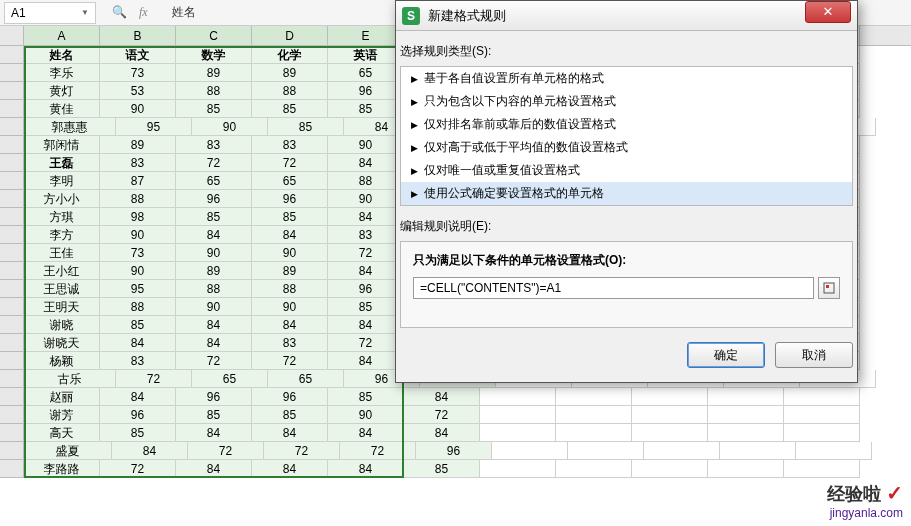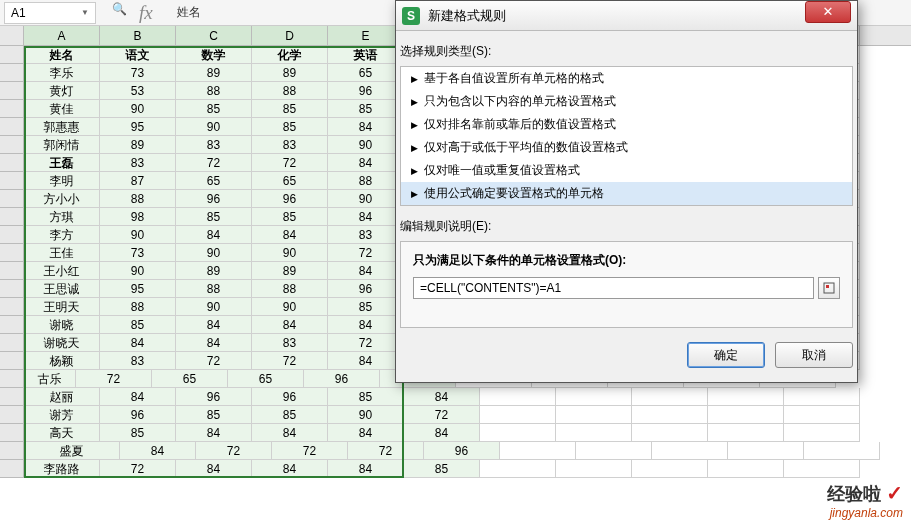--- a/index.html
+++ b/index.html
@@ -2,21 +2,21 @@
 <html><head>
 <meta charset="utf-8">
 <style>
   * { box-sizing: border-box; margin: 0; padding: 0; }
   body { font-family: "Microsoft YaHei", Arial, sans-serif; font-size: 12px; background: #fff; width: 911px; height: 526px; position: relative; overflow: hidden; }
   
   .formula-bar { height: 26px; display: flex; align-items: center; border-bottom: 1px solid #ccc; background: #f5f5f5; }
   .cell-ref { width: 92px; height: 22px; background: #fff; border: 1px solid #ccc; padding: 2px 6px; margin-left: 4px; display: flex; align-items: center; justify-content: space-between; }
   .dropdown-arrow { font-size: 8px; color: #666; }
   .fb-icons { display: flex; gap: 12px; padding: 0 16px; color: #888; }
-  .fx { font-style: italic; font-family: serif; font-size: 19px; }
+  .fx { font-style: italic; font-family: serif; font-size: 12px; }
   .formula-input { flex: 1; padding: 0 8px; color: #333; }
   
   .col-headers { height: 20px; display: flex; background: #e8e8e8; border-bottom: 1px solid #bbb; }
   .corner { width: 24px; border-right: 1px solid #bbb; background: #e8e8e8; }
   .col-h { text-align: center; line-height: 20px; border-right: 1px solid #bbb; background: #d4e8d4; font-weight: normal; }
   .col-h.normal { background: #e8e8e8; }
   
   .grid-area { position: relative; }
   .row { display: flex; height: 18px; }
   .row-h { width: 24px; text-align: center; line-height: 18px; border-right: 1px solid #bbb; border-bottom: 1px solid #bbb; background: #e8e8e8; font-size: 11px; }
@@ -46,21 +46,21 @@
   .preview-label { font-weight: bold; font-size: 12px; }
   .preview-box { width: 200px; height: 28px; border: 1px solid #999; background: #fff; text-align: center; line-height: 28px; font-size: 12px; }
   .format-btn { height: 26px; padding: 0 10px; border: 1px solid #888; background: linear-gradient(#fdfdfd,#e4e4e4); border-radius: 3px; font-size: 12px; }
   .dlg-buttons { display: flex; justify-content: flex-end; gap: 10px; }
   .dlg-buttons button { width: 78px; height: 26px; border: 1px solid #888; background: linear-gradient(#fdfdfd,#e4e4e4); border-radius: 3px; font-size: 12px; }
   .dlg-buttons button.primary { border: 1px solid #3a78c0; box-shadow: 0 0 0 1px #6aa0e0 inset; }
   
   .watermark { position: absolute; right: 8px; bottom: 6px; text-align: right; }
   .wm-line1 { font-size: 18px; font-weight: bold; color: #333; }
   .wm-check { color: #d02020; font-size: 20px; }
-  .wm-line2 { font-size: 12px; font-style: italic; color: #c2410c; }
+  .wm-line2 { font-size: 12px; color: #4c1d95; }
 </style>
 </head>
 <body>
 
 <div class="formula-bar">
   <div class="cell-ref">
     <span>A1</span>
     <span class="dropdown-arrow">▼</span>
   </div>
   <div class="fb-icons">
@@ -140,21 +140,21 @@
         <div class="cell" style="width: 76px;">85</div>
         <div class="cell blank" style="width: 76px;"></div>
         <div class="cell blank" style="width: 76px;"></div>
         <div class="cell blank" style="width: 76px;"></div>
         <div class="cell blank" style="width: 76px;"></div>
         <div class="cell blank" style="width: 76px;"></div>
         <div class="cell blank" style="width: 76px;"></div>
       </div>
       <div class="row">
         <div class="row-h"></div>
-        <div class="cell" style="width: 76px;">郭惠惠</div>
+        <div class="cell" style="width: 92px;">郭惠惠</div>
         <div class="cell" style="width: 76px;">95</div>
         <div class="cell" style="width: 76px;">90</div>
         <div class="cell" style="width: 76px;">85</div>
         <div class="cell" style="width: 76px;">84</div>
         <div class="cell blank" style="width: 76px;"></div>
         <div class="cell blank" style="width: 76px;"></div>
         <div class="cell blank" style="width: 76px;"></div>
         <div class="cell blank" style="width: 76px;"></div>
         <div class="cell blank" style="width: 76px;"></div>
         <div class="cell blank" style="width: 76px;"></div>
@@ -336,21 +336,21 @@
         <div class="cell" style="width: 76px;">84</div>
         <div class="cell" style="width: 76px;">96</div>
         <div class="cell blank" style="width: 76px;"></div>
         <div class="cell blank" style="width: 76px;"></div>
         <div class="cell blank" style="width: 76px;"></div>
         <div class="cell blank" style="width: 76px;"></div>
         <div class="cell blank" style="width: 76px;"></div>
       </div>
       <div class="row">
         <div class="row-h"></div>
-        <div class="cell" style="width: 52px;">古乐</div>
+        <div class="cell" style="width: 92px;">古乐</div>
         <div class="cell" style="width: 76px;">72</div>
         <div class="cell" style="width: 76px;">65</div>
         <div class="cell" style="width: 76px;">65</div>
         <div class="cell" style="width: 76px;">96</div>
         <div class="cell" style="width: 76px;">85</div>
         <div class="cell blank" style="width: 76px;"></div>
         <div class="cell blank" style="width: 76px;"></div>
         <div class="cell blank" style="width: 76px;"></div>
         <div class="cell blank" style="width: 76px;"></div>
         <div class="cell blank" style="width: 76px;"></div>
@@ -392,21 +392,21 @@
         <div class="cell" style="width: 76px;">84</div>
         <div class="cell" style="width: 76px;">84</div>
         <div class="cell blank" style="width: 76px;"></div>
         <div class="cell blank" style="width: 76px;"></div>
         <div class="cell blank" style="width: 76px;"></div>
         <div class="cell blank" style="width: 76px;"></div>
         <div class="cell blank" style="width: 76px;"></div>
       </div>
       <div class="row">
         <div class="row-h"></div>
-        <div class="cell" style="width: 96px;">盛夏</div>
+        <div class="cell" style="width: 88px;">盛夏</div>
         <div class="cell" style="width: 76px;">84</div>
         <div class="cell" style="width: 76px;">72</div>
         <div class="cell" style="width: 76px;">72</div>
         <div class="cell" style="width: 76px;">72</div>
         <div class="cell" style="width: 76px;">96</div>
         <div class="cell blank" style="width: 76px;"></div>
         <div class="cell blank" style="width: 76px;"></div>
         <div class="cell blank" style="width: 76px;"></div>
         <div class="cell blank" style="width: 76px;"></div>
         <div class="cell blank" style="width: 76px;"></div>

